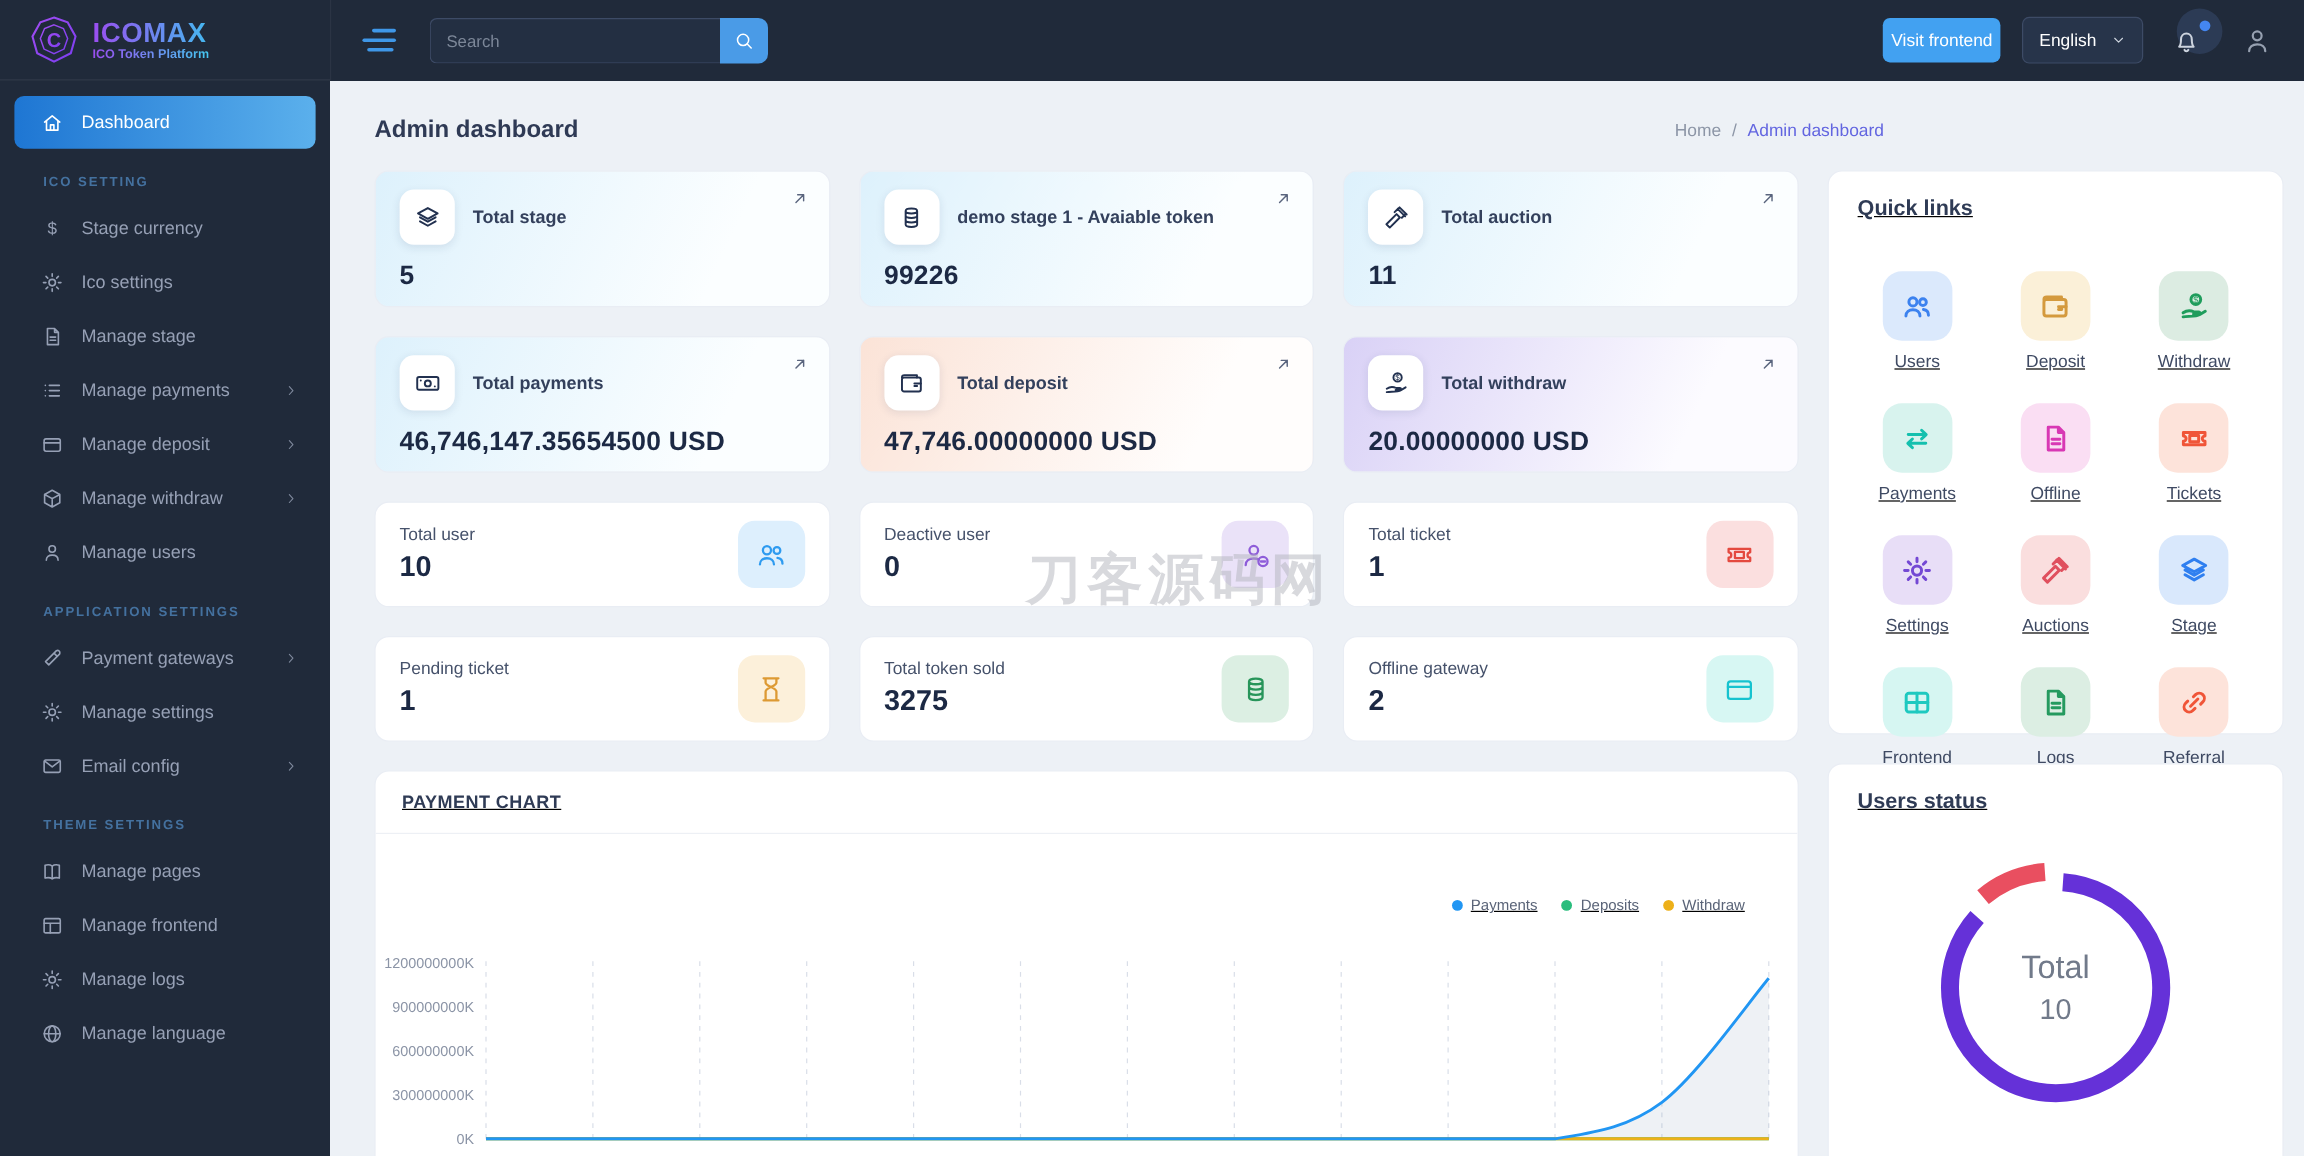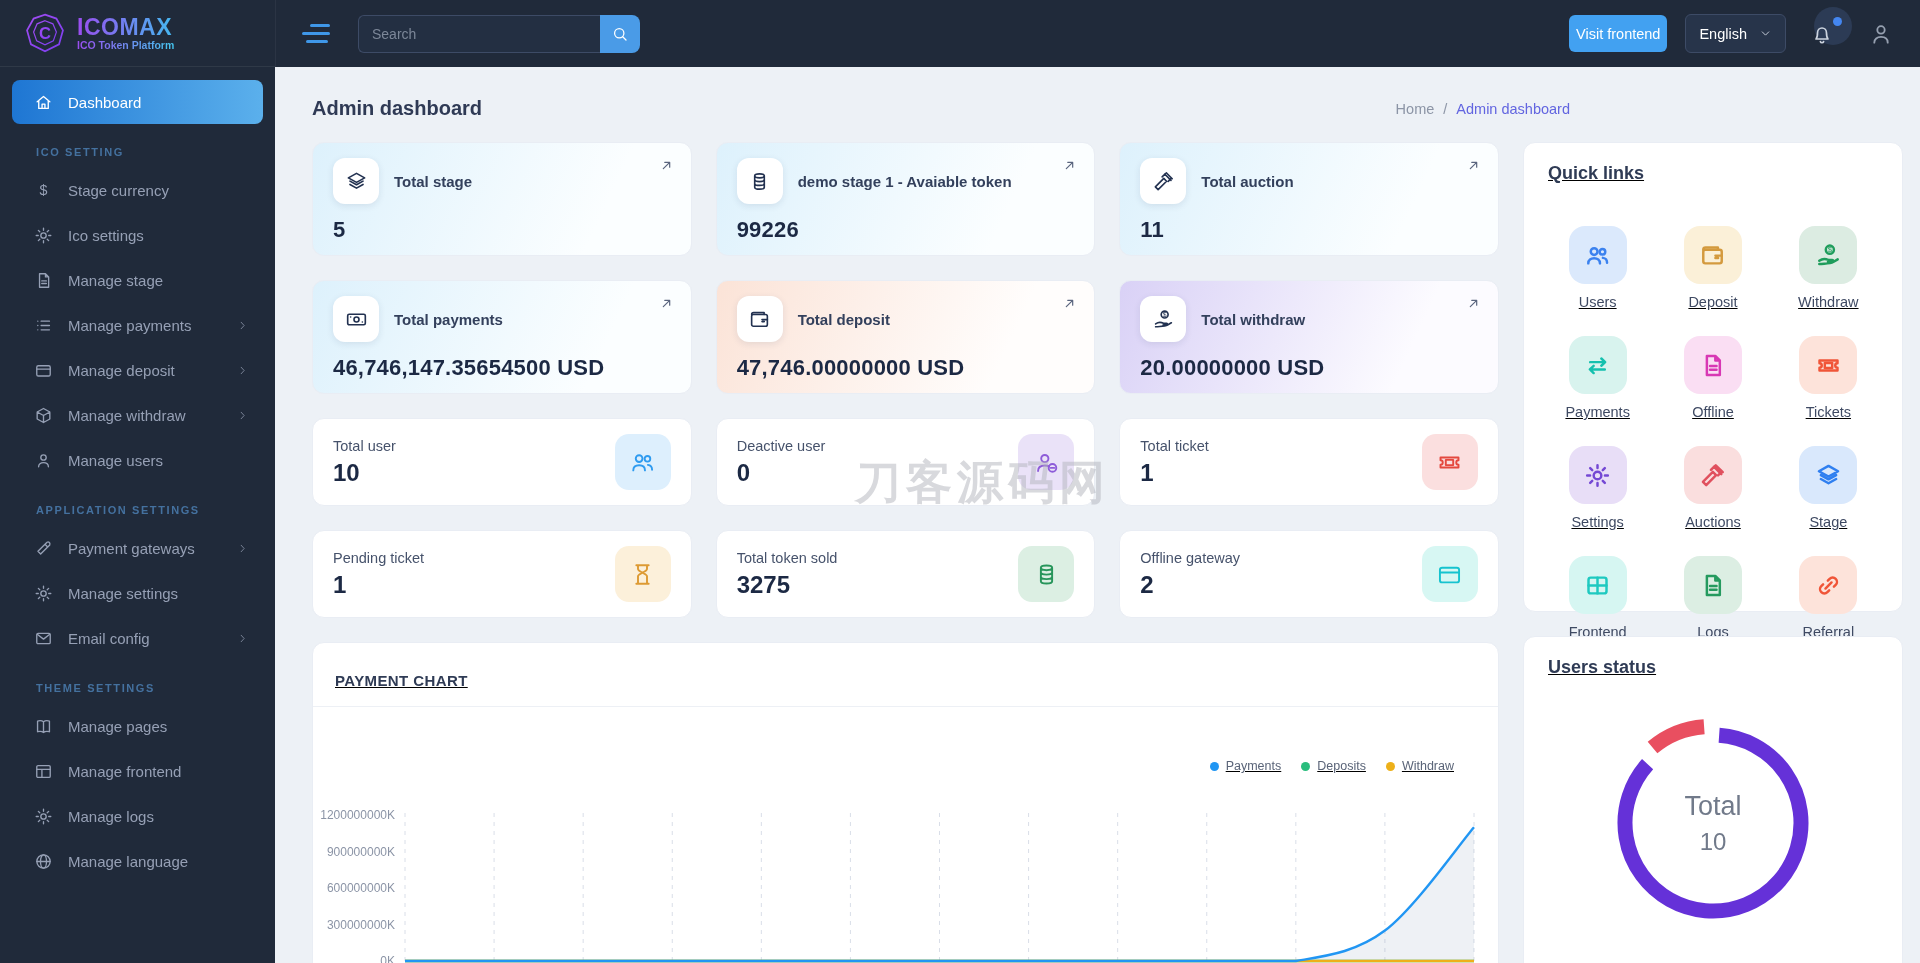--- a/index.html
+++ b/index.html
@@ -85,21 +85,21 @@
   .c-blue  { background:#ddeffd; color:#2e9bf0; }
   .c-purple{ background:#eae2f8; color:#8e5cd9; }
   .c-red   { background:#fbdfdf; color:#e4493f; }
   .c-orange{ background:#fcf0da; color:#dd9a33; }
   .c-green { background:#dcefe3; color:#27955a; }
   .c-teal  { background:#d7f7f3; color:#16c3cf; }
 
   .panel { background:#fff; border-radius:12px; border:1px solid #e9edf4;text-decoration:underline; }
   .chart-card { height:480px; overflow:hidden; }
   .chart-head { padding:17px 22px; font-size:15px; font-weight:bold; letter-spacing:.4px; color:#2f3b55;
-    border-bottom:1px solid #edf0f5;margin-top:12px; }
+    border-bottom:1px solid #edf0f5; }
   .legend-row { display:flex; justify-content:flex-end; gap:20px; margin:52px 44px 6px 0; }
   .legend-item { display:flex; align-items:center; gap:7px; font-size:12.5px; color:#5a6478; }
   .legend-dot { width:9px; height:9px; border-radius:50%; }
   .chart-area { margin-top:30px; }
 
   .ql-card { height:470px; }
   .ql-title, .us-title { padding:20px 24px 0; font-size:18px; font-weight:600; color:#2f3b55; }
   .ql-grid { display:grid; grid-template-columns:repeat(3,1fr); justify-items:center; row-gap:26px;
     margin-top:42px; padding:0 16px; }
   .ql-item { display:flex; flex-direction:column; align-items:center; gap:10px; cursor:pointer; }

